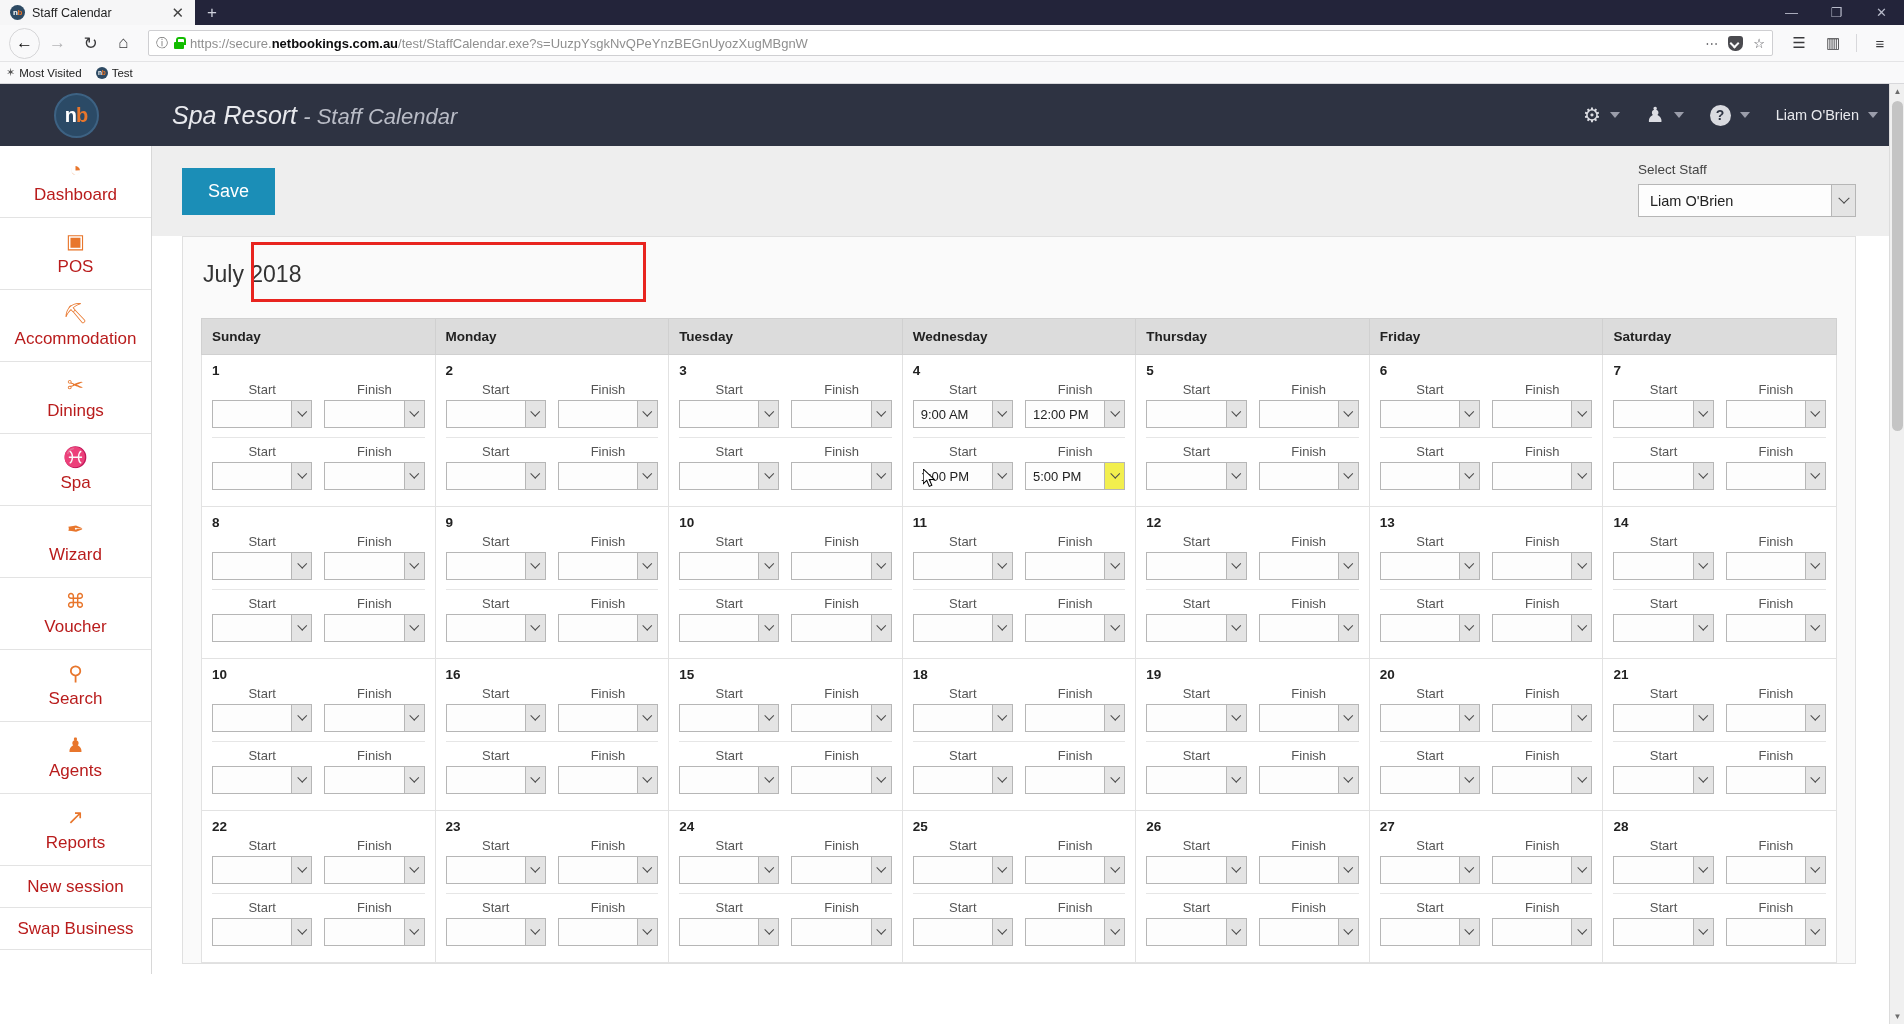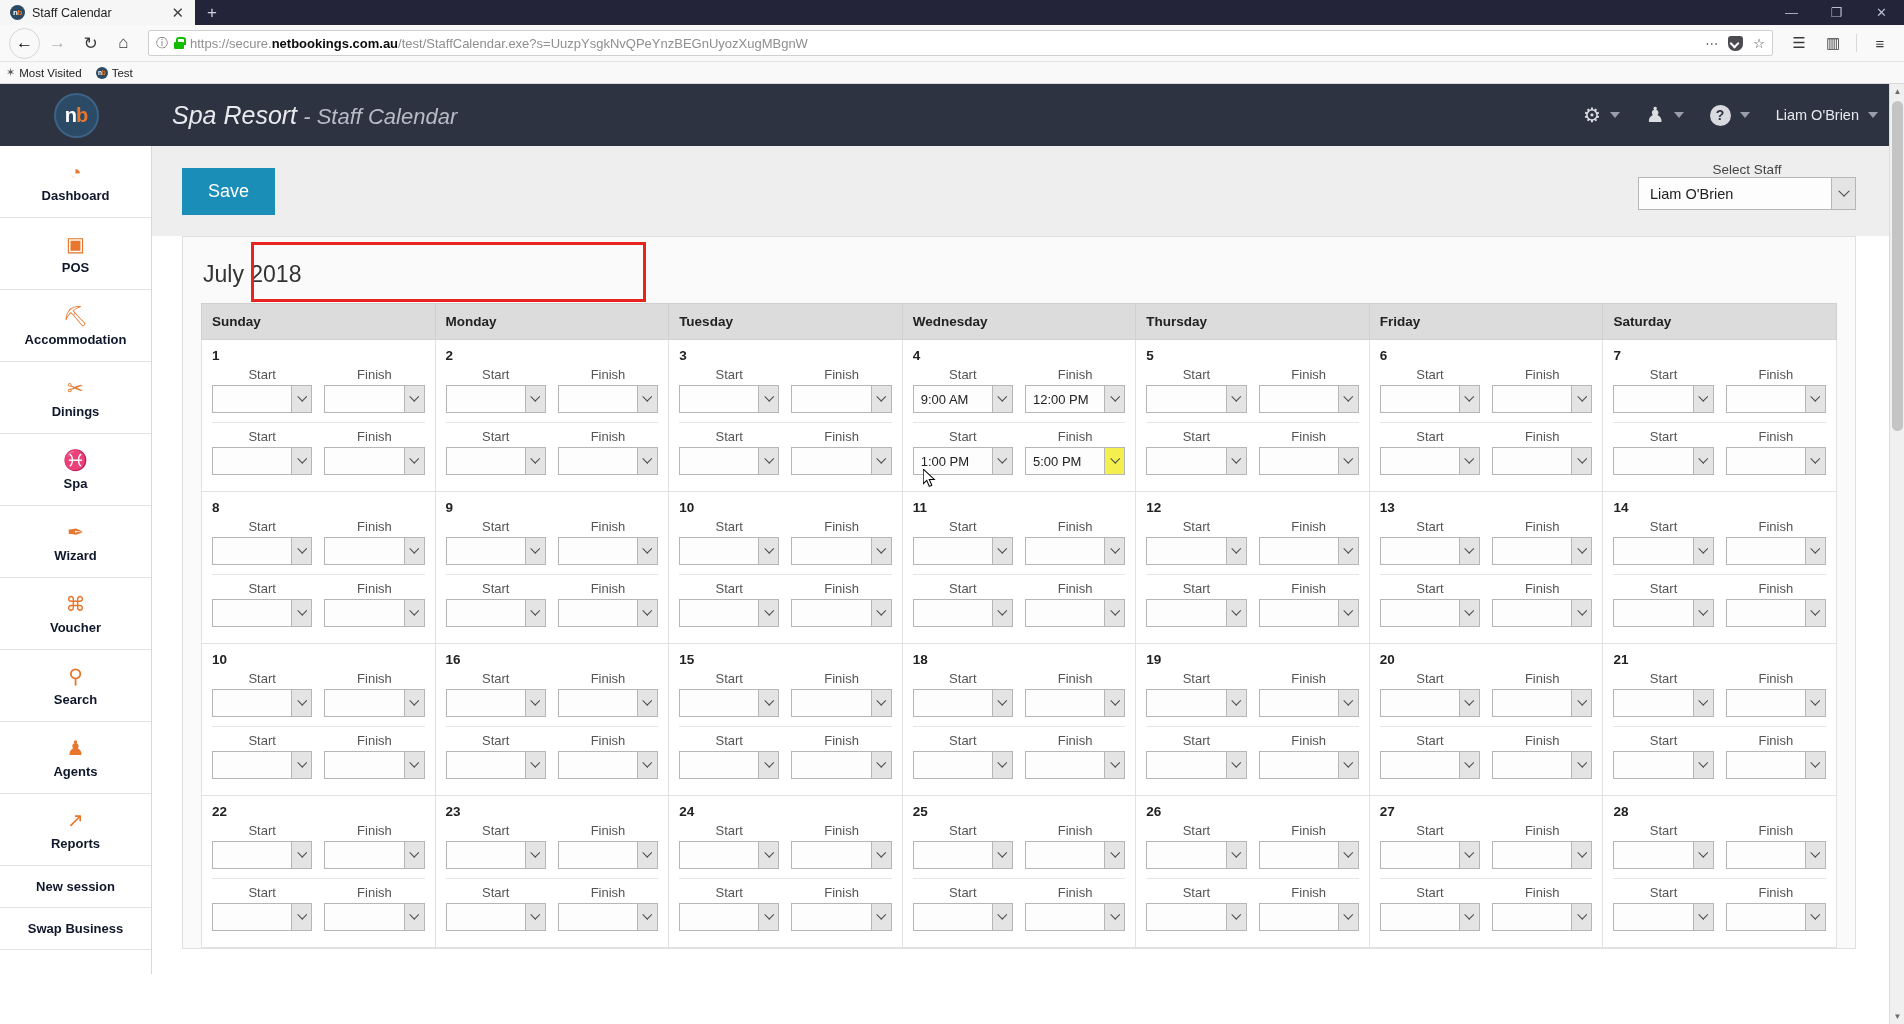--- a/index.html
+++ b/index.html
@@ -149,21 +149,21 @@
     width: 152px; flex: none; background: #fff;
     border-right: 1px solid #d8d8d8; height: 828px;
   }
   .side-item {
     height: 72px; border-bottom: 1px solid #e3e3e3;
     display: flex; flex-direction: column; align-items: center; justify-content: center;
     gap: 5px; cursor: pointer;
   }
   .side-ico { font-size: 20px; color: #e8762c; line-height: 1; height: 22px;
     display:flex; align-items:center; justify-content:center; }
-  .side-label { font-size: 13px; color: #0f172a; font-weight: bold; }
+  .side-label { font-size: 17px; color: #b91c1c; }
   .side-item.plain { height: 42px; }
 
   
   .main { flex: 1; background: #fff; position: relative; }
 
   .toolbar-row {
     height: 90px; background: #eeeeee; position: relative;
     display: flex; align-items: center; padding-left: 30px;
   }
   .btn-save {
@@ -181,21 +181,21 @@
   }
   .btngroup button:first-child { border-left: 1px solid #d4d4d4; }
   .redbox {
     position: absolute; left: 251px; top: 158px;
     width: 395px; height: 60px; border: 3px solid #e8241f; z-index: 5;
     pointer-events: none;
   }
   .staff-select-wrap {
     position: absolute; right: 48px; top: 16px; width: 218px;
   }
-  .staff-label { font-size: 13.5px; color: #444; margin-bottom: 0; text-align: center; }
+  .staff-label { font-size: 13.5px; color: #444; margin-bottom: 7px; }
   .staff-select {
     width: 100%; height: 33px; background: #fdfdfd;
     border: 1px solid #b6b6b6; display: flex; align-items: center;
     font-size: 14.5px; color: #222; padding-left: 11px; position: relative;
     cursor: pointer;
   }
   .sel-arrow {
     position: absolute; right: 0; top: 0; bottom: 0; width: 24px;
     background: #e4e4e4; border-left: 1px solid #b6b6b6;
     display: flex; align-items: center; justify-content: center;
@@ -203,21 +203,21 @@
   .chev {
     width: 8px; height: 8px; border-right: 1.6px solid #4a4a4a;
     border-bottom: 1.6px solid #4a4a4a; transform: rotate(45deg) translate(-2px,-2px);
   }
 
   
   .cal-area { padding: 0 48px 0 30px; }
   .cal-card {
     background: #fafafa; border: 1px solid #e0e0e0; padding: 18px 18px 0 18px;
   }
-  .cal-month { font-size: 23px; color: #333; padding: 6px 2px 15px 2px; font-weight: 400; }
+  .cal-month { font-size: 23px; color: #333; padding: 6px 2px 30px 2px; font-weight: 400; }
   table.cal { width: 100%; border-collapse: collapse; table-layout: fixed; }
   table.cal th {
     background: #dcdcdc; text-align: left; font-size: 13.5px; color: #222;
     padding: 10px 10px; font-weight: bold; border: 1px solid #d0d0d0;
   }
   table.cal td {
     border: 1px solid #e2e2e2; vertical-align: top; padding: 8px 10px 10px 10px;
     background: #fff; height: 152px;
   }
   .daynum { font-size: 13.5px; font-weight: bold; color: #222; margin-bottom: 4px; }

